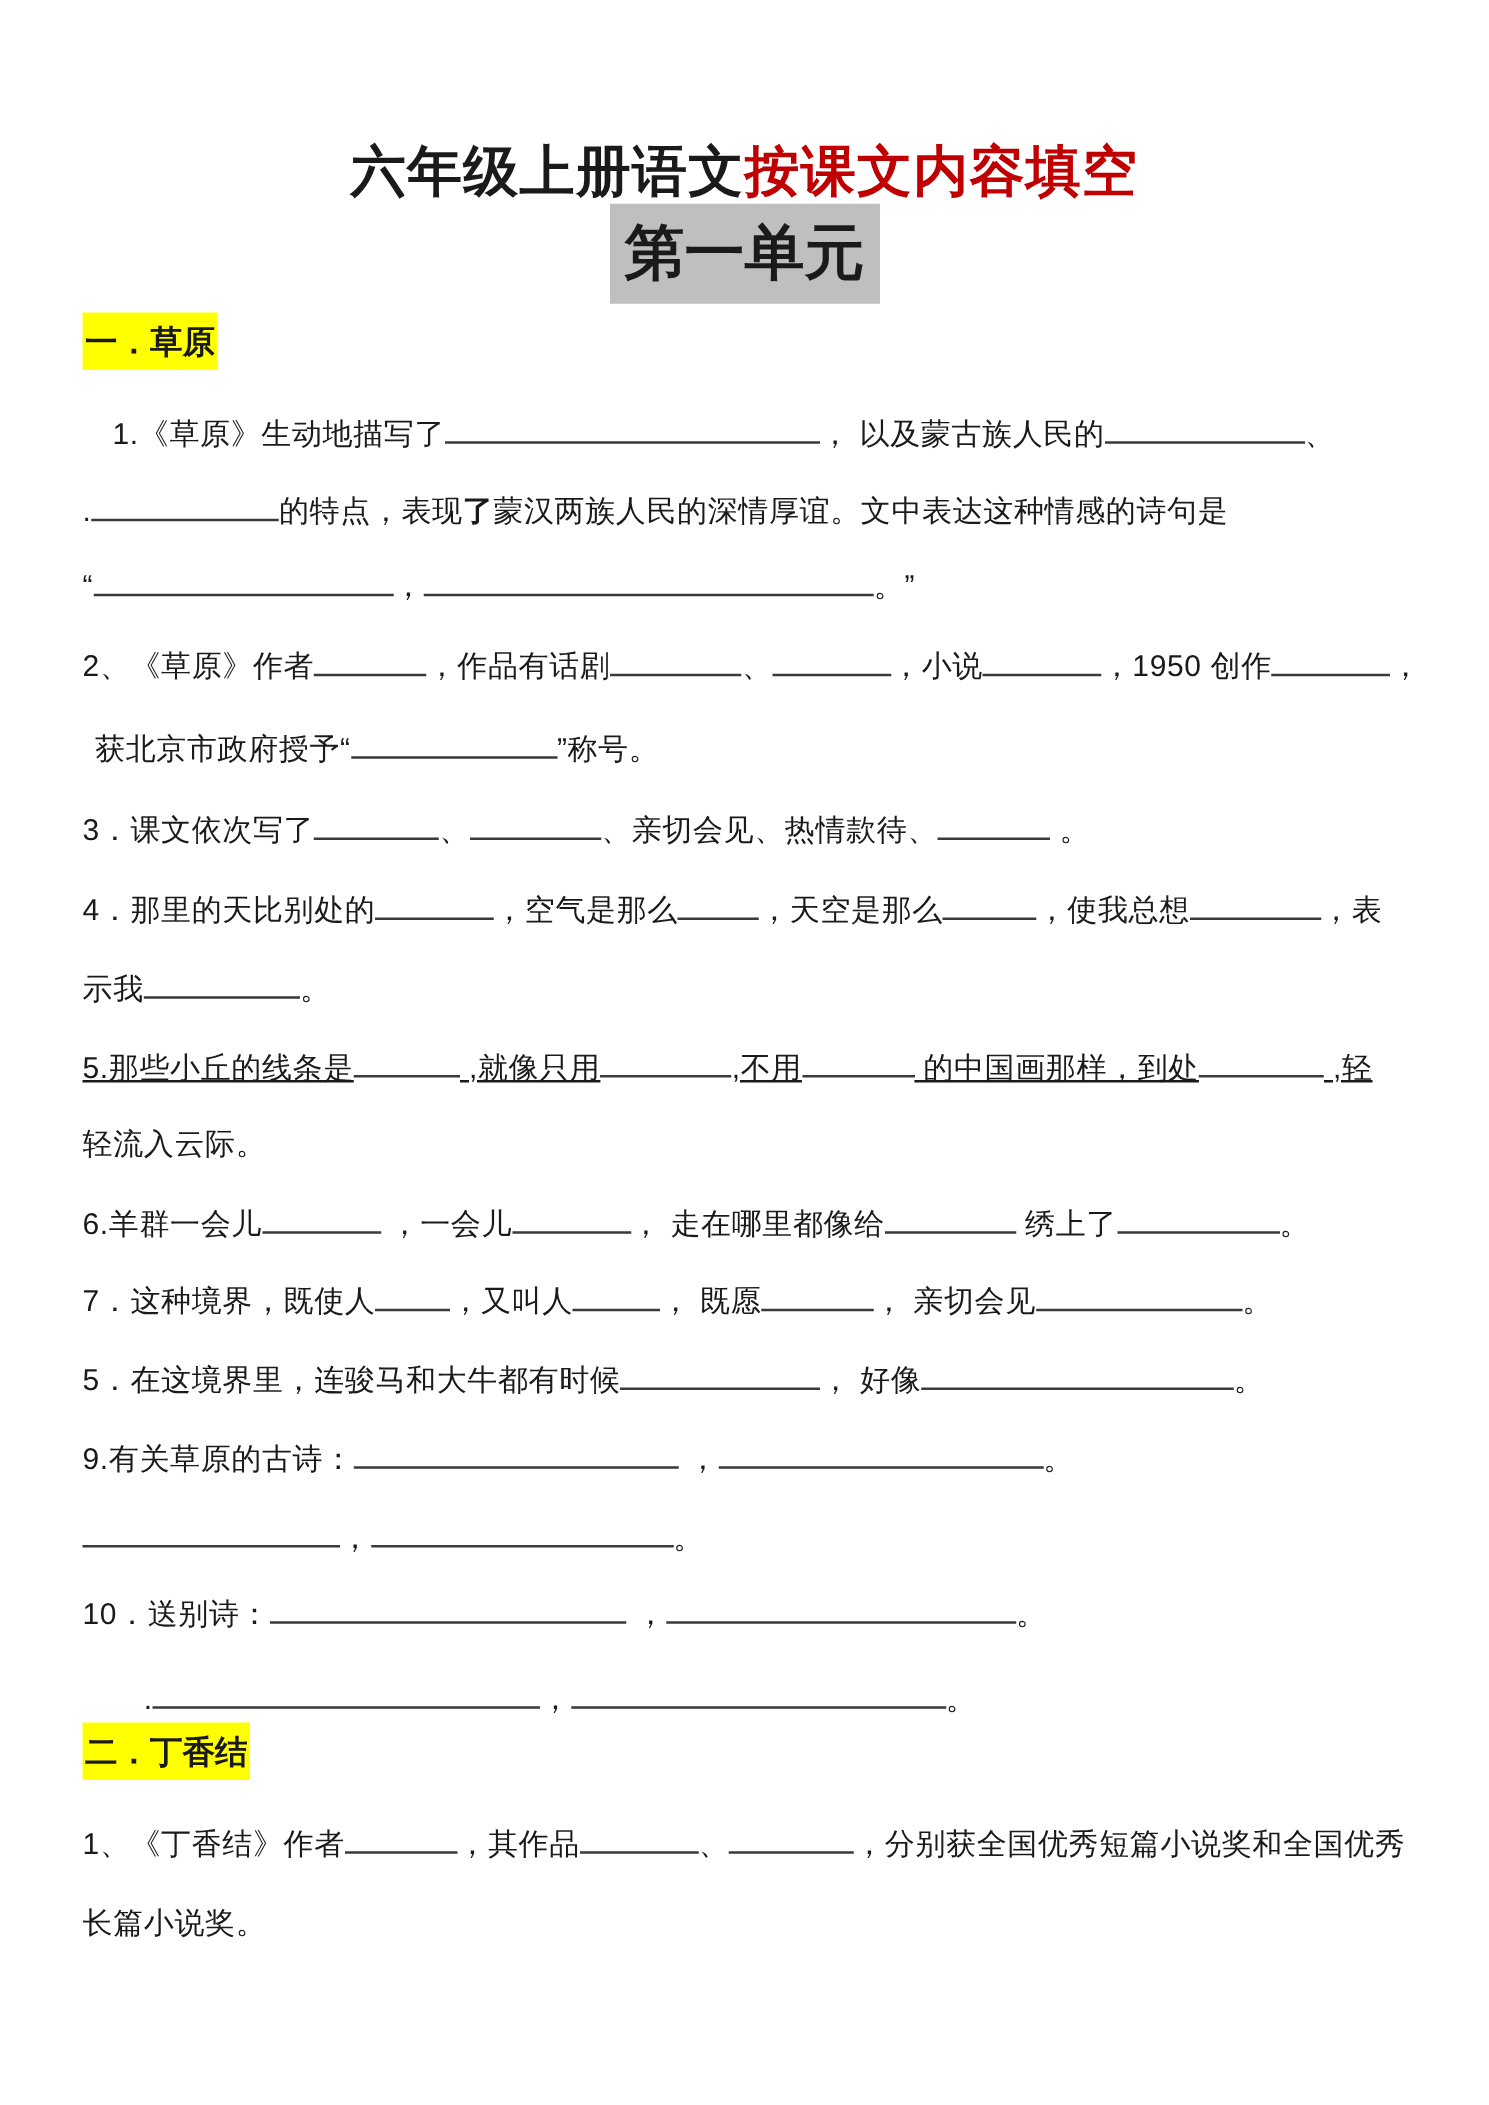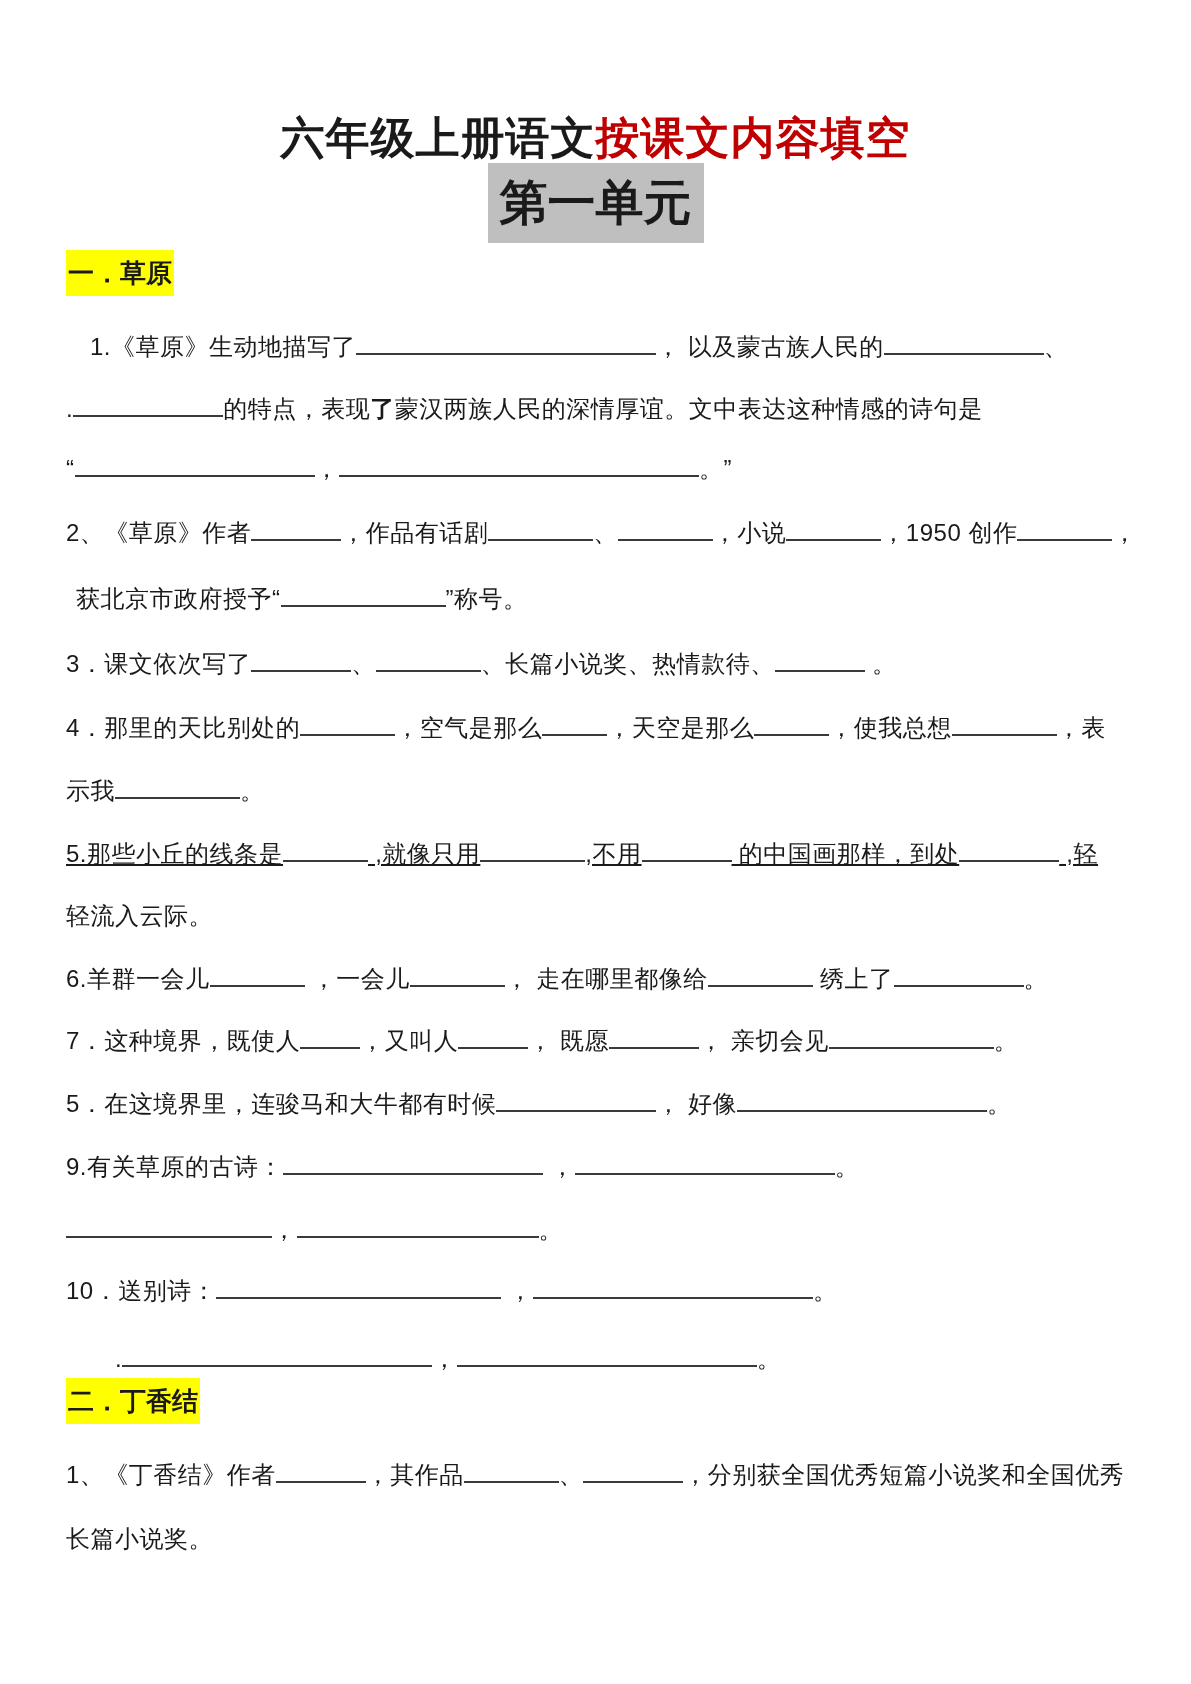--- a/index.html
+++ b/index.html
@@ -70,21 +70,21 @@
   <div class="section-heading s1">一．草原</div>
 
   <div class="section-heading s2">二．丁香结</div>
 
   <div>
       <div class="line" style="top: 330px; left: 66px; margin-left: 24px;"><span>1.《草原》生动地描写了</span><span class="blank" style="width: 300px;"></span><span>， 以及蒙古族人民的</span><span class="blank" style="width: 160px;"></span><span>、</span></div>
       <div class="line" style="top: 392px; left: 66px; text-align: center;"><span>.</span><span class="blank" style="width: 150px;"></span><span>的特点，表现</span><span class="bd">了</span><span>蒙汉两族人民的深情厚谊。文中表达这种情感的诗句是</span></div>
       <div class="line" style="top: 452px; left: 66px;"><span>“</span><span class="blank" style="width: 240px;"></span><span>，</span><span class="blank" style="width: 360px;"></span><span>。”</span></div>
       <div class="line" style="top: 516px; left: 66px;"><span>2、《草原》作者</span><span class="blank" style="width: 90px;"></span><span>，作品有话剧</span><span class="blank" style="width: 105px;"></span><span>、</span><span class="blank" style="width: 95px;"></span><span>，小说</span><span class="blank" style="width: 95px;"></span><span>，1950 创作</span><span class="blank" style="width: 95px;"></span><span>，</span></div>
       <div class="line" style="top: 582px; left: 76px; text-align: right;"><span>获北京市政府授予“</span><span class="blank" style="width: 165px;"></span><span>”称号。</span></div>
-      <div class="line" style="top: 647px; left: 66px;"><span>3．课文依次写了</span><span class="blank" style="width: 100px;"></span><span>、</span><span class="blank" style="width: 105px;"></span><span>、长篇小说奖、热情款待、</span><span class="blank" style="width: 90px;"></span><span> 。</span></div>
+      <div class="line" style="top: 647px; left: 66px;"><span>3．课文依次写了</span><span class="blank" style="width: 100px;"></span><span>、</span><span class="blank" style="width: 105px;"></span><span>、亲切会见、热情款待、</span><span class="blank" style="width: 90px;"></span><span> 。</span></div>
       <div class="line" style="top: 711px; left: 66px;"><span>4．那里的天比别处的</span><span class="blank" style="width: 95px;"></span><span>，空气是那么</span><span class="blank" style="width: 65px;"></span><span>，天空是那么</span><span class="blank" style="width: 75px;"></span><span>，使我总想</span><span class="blank" style="width: 105px;"></span><span>，表</span></div>
       <div class="line" style="top: 774px; left: 66px;"><span>示我</span><span class="blank" style="width: 125px;"></span><span>。</span></div>
       <div class="line" style="top: 837px; left: 66px; text-decoration: underline;"><span>5.那些小丘的线条是</span><span class="blank" style="width: 85px;"></span><span> ,就像只用</span><span class="blank" style="width: 105px;"></span><span>,不用</span><span class="blank" style="width: 90px;"></span><span> 的中国画那样，到处</span><span class="blank" style="width: 100px;"></span><span> ,轻</span></div>
       <div class="line" style="top: 899px; left: 66px;"><span>轻流入云际。</span></div>
       <div class="line" style="top: 962px; left: 66px;"><span>6.羊群一会儿</span><span class="blank" style="width: 95px;"></span><span> ，一会儿</span><span class="blank" style="width: 95px;"></span><span>， 走在哪里都像给</span><span class="blank" style="width: 105px;"></span><span> 绣上了</span><span class="blank" style="width: 130px;"></span><span>。</span></div>
       <div class="line" style="top: 1024px; left: 66px;"><span>7．这种境界，既使人</span><span class="blank" style="width: 60px;"></span><span>，又叫人</span><span class="blank" style="width: 70px;"></span><span>， 既愿</span><span class="blank" style="width: 90px;"></span><span>， 亲切会见</span><span class="blank" style="width: 165px;"></span><span>。</span></div>
       <div class="line" style="top: 1087px; left: 66px;"><span>5．在这境界里，连骏马和大牛都有时候</span><span class="blank" style="width: 160px;"></span><span>， 好像</span><span class="blank" style="width: 250px;"></span><span>。</span></div>
       <div class="line" style="top: 1150px; left: 66px;"><span>9.有关草原的古诗：</span><span class="blank" style="width: 260px;"></span><span> ，</span><span class="blank" style="width: 260px;"></span><span>。</span></div>
       <div class="line" style="top: 1213px; left: 66px;"><span class="blank" style="width: 206px;"></span><span>，</span><span class="blank" style="width: 242px;"></span><span>。</span></div>
       <div class="line" style="top: 1274px; left: 66px;"><span>10．送别诗：</span><span class="blank" style="width: 285px;"></span><span> ，</span><span class="blank" style="width: 280px;"></span><span>。</span></div>

